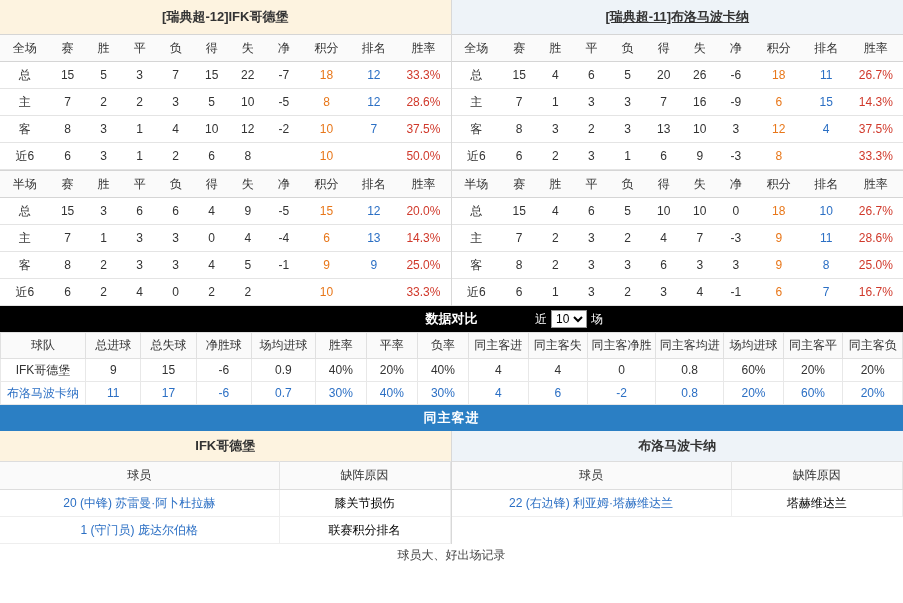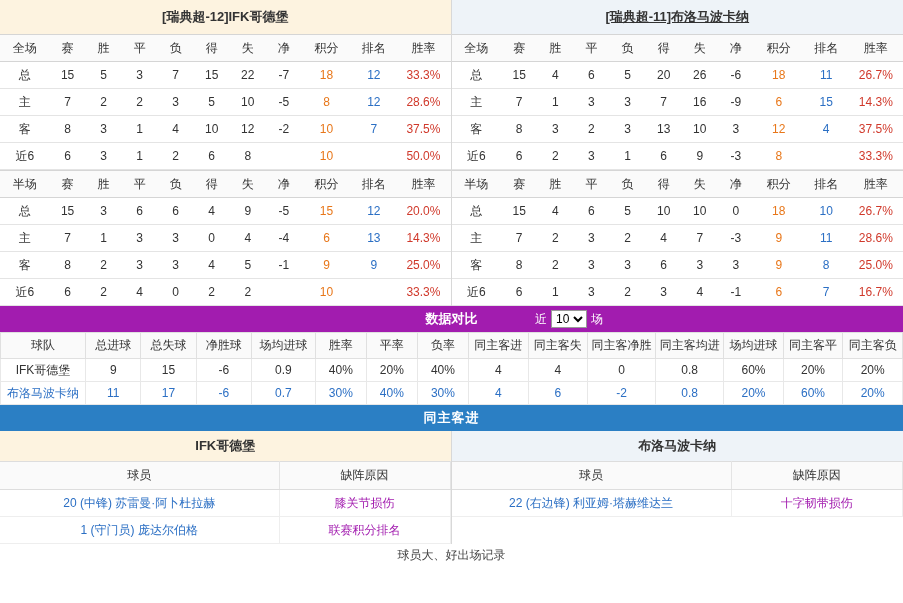--- a/index.html
+++ b/index.html
@@ -66,21 +66,21 @@
     border-bottom: 1px solid #d5d5d5;
     border-top: 1px solid #d5d5d5;
   }
   table.stat td.lbl { color: #333; }
   td.red, th.red { color: #d0392b; }
   td.blue { color: #2b6fc4; }
   td.orange { color: #e8771a; }
 
   
   .cmp-bar {
-    background: #a21caf;
+    background: #000000;
     color: #fff;
     height: 26px;
     line-height: 26px;
     display: flex;
     justify-content: center;
     font-weight: bold;
     font-size: 13px;
     position: relative;
   }
   .cmp-bar .sel-wrap {
@@ -150,21 +150,21 @@
     color: #333;
   }
   table.lineup td {
     height: 27px;
     text-align: center;
     font-size: 12px;
     border-bottom: 1px solid #eee;
     border-right: 1px solid #eee;
   }
   table.lineup td.player { color: #2b6fc4; }
-  table.lineup td.reason { color: #a21caf; margin-left: 36px; }
+  table.lineup td.reason { color: #000000; margin-left: 36px; }
   .footer-note {
     text-align: center;
     font-size: 12px;
     color: #444;
     padding-top: 3px;
   }
 </style>
 </head>
 <body>
 
@@ -651,21 +651,21 @@
           </colgroup>
           <thead>
             <tr>
               <th>球员</th>
               <th>缺阵原因</th>
             </tr>
           </thead>
           <tbody>
             <tr>
               <td class="player">22 (右边锋) 利亚姆·塔赫维达兰</td>
-              <td class="reason">十字韧带损伤</td>
+              <td class="reason">塔赫维达兰</td>
             </tr>
           </tbody>
         </table>
     </div>
   </div>
 
   <div class="footer-note">球员大、好出场记录</div>
 </div>
 
 </body></html>

